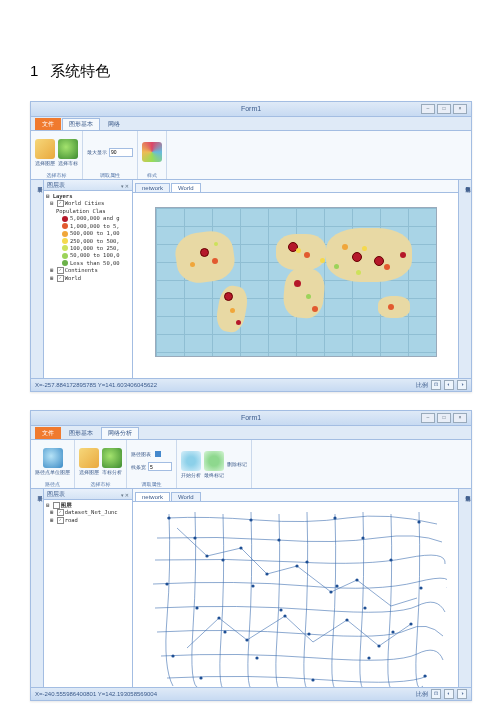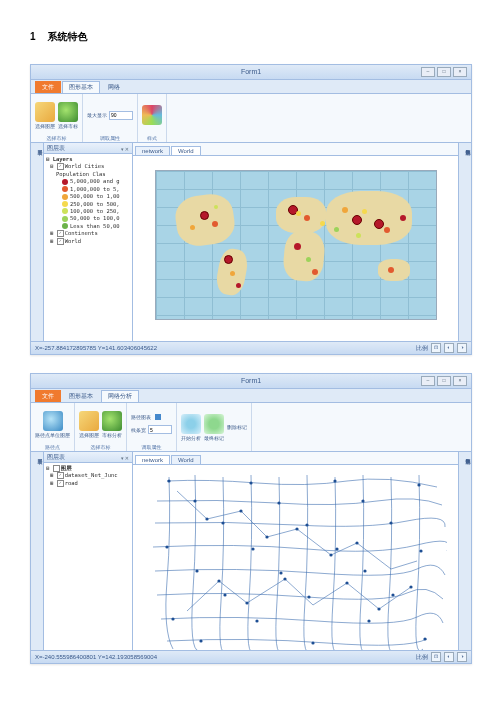--- a/index.html
+++ b/index.html
@@ -4,23 +4,24 @@
 <style>
   body {
     margin: 0;
     padding: 30px 30px;
     font-family: "Microsoft YaHei", "SimSun", Arial, sans-serif;
     background: #fff;
     width: 500px;
     box-sizing: border-box;
   }
   .section-title {
-    font-size: 10px;
-    font-weight: bold;
+    font-size: 15px;
+    font-weight: normal;
     margin-bottom: 20px;
+    margin-top: 32px;
   }
   .section-title .num { margin-right: 12px; }
 
   .app-window {
     width: 440px;
     border: 1px solid #a3bde2;
     background: #dfeaf7;
     font-size: 7px;
     margin-bottom: 18px;
     box-shadow: 0 1px 2px rgba(0,0,0,0.1);

